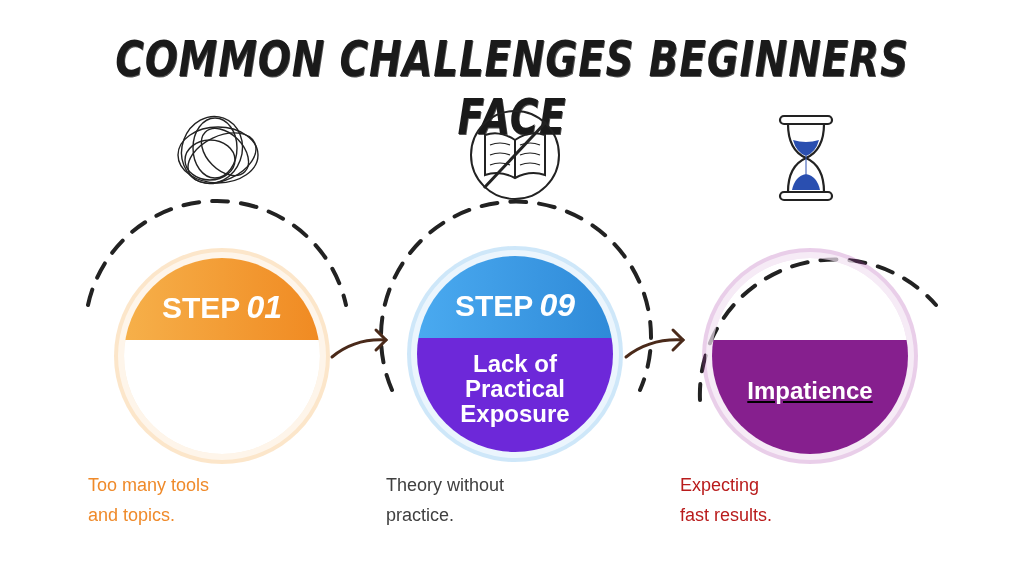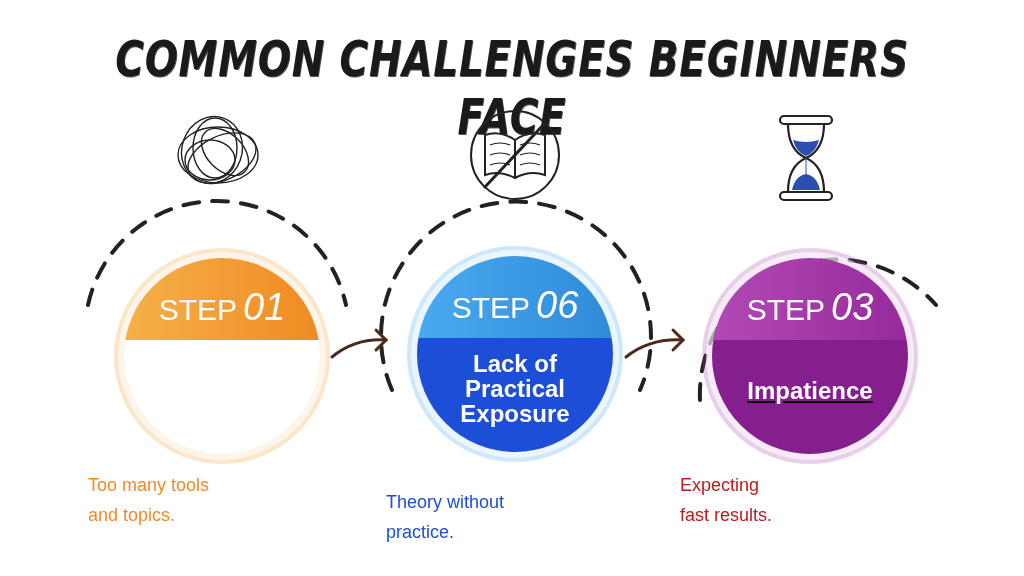--- a/index.html
+++ b/index.html
@@ -18,22 +18,22 @@
   }
   .diagram { position: absolute; left: 0; top: 0; width: 1024px; height: 576px; }
   .step {
     position: absolute; width: 196px; height: 196px; border-radius: 50%;
     overflow: hidden; box-shadow: 0 0 0 6px rgba(255,255,255,0.6), 0 0 0 10px var(--halo);
   }
   .step .top, .step .bottom { position: absolute; left: 0; width: 100%; display: flex; flex-direction: column; align-items: center; justify-content: center; }
   .step .top { top: 0; height: 82px; padding-top: 16px; box-sizing: border-box; }
   .step .bottom { top: 82px; height: 114px; padding-bottom: 14px; box-sizing: border-box; }
   .step-label { color: #fff; font-size: 30px; white-space: nowrap; }
-  .step-label .word { font-weight: normal; }
-  .step-label .num { font-weight: normal; font-style: italic; font-size: 38px; margin-left: 6px; }
+  .step-label .word { font-weight: bold; }
+  .step-label .num { font-weight: bold; font-style: italic; font-size: 32px; margin-left: 6px; }
   .step-name { color: #fff; font-weight: bold; font-size: 24px; text-align: center; line-height: 25px; white-space: pre-line; }
   .caption { position: absolute; width: 260px; text-align: left; font-size: 18px; line-height: 30px; white-space: pre-line; }
 </style>
 </head>
 <body>
 
 <div class="title">COMMON CHALLENGES BEGINNERS FACE</div>
 
 <svg class="diagram" viewBox="0 0 1024 576">
 
@@ -78,36 +78,33 @@
 </svg>
 
 <div class="step" style="left:124px; top:258px; --halo: rgba(243,154,44,0.25);">
   <div class="top" style="background: linear-gradient(90deg,#f6b04a,#f08a22);">
     <div class="step-label"><span class="word">STEP</span><span class="num">01</span></div>
   </div>
 </div>
 
 <div class="step" style="left:417px; top:256px; --halo: rgba(58,158,230,0.25);">
   <div class="top" style="background: linear-gradient(90deg,#4aaaf0,#2f8ad8);">
-    <div class="step-label"><span class="word">STEP</span><span class="num">06</span></div>
+    <div class="step-label"><span class="word">STEP</span><span class="num">09</span></div>
   </div>
-  <div class="bottom" style="background:#1d4ed8;">
+  <div class="bottom" style="background:#6d28d9;">
     <div class="step-name">Lack of
 Practical
 Exposure</div>
   </div>
 </div>
 
 <div class="step" style="left:712px; top:258px; --halo: rgba(167,58,168,0.25);">
-  <div class="top" style="background: linear-gradient(90deg,#b24ab5,#962a9c);">
-    <div class="step-label"><span class="word">STEP</span><span class="num">03</span></div>
-  </div>
   <div class="bottom" style="background:#861f8e;text-decoration:underline;">
     <div class="step-name">Impatience</div>
   </div>
 </div>
 
 <div class="caption" style="left:88px; top:470px; color:#ef8a2a;">Too many tools
 and topics.</div>
-<div class="caption" style="left:386px; top:470px; color:#1d4ed8;margin-top:17px;">Theory without
+<div class="caption" style="left:386px; top:470px; color:#404040;">Theory without
 practice.</div>
 <div class="caption" style="left:680px; top:470px; color:#b91c1c;">Expecting
 fast results.</div>
 
 </body></html>

